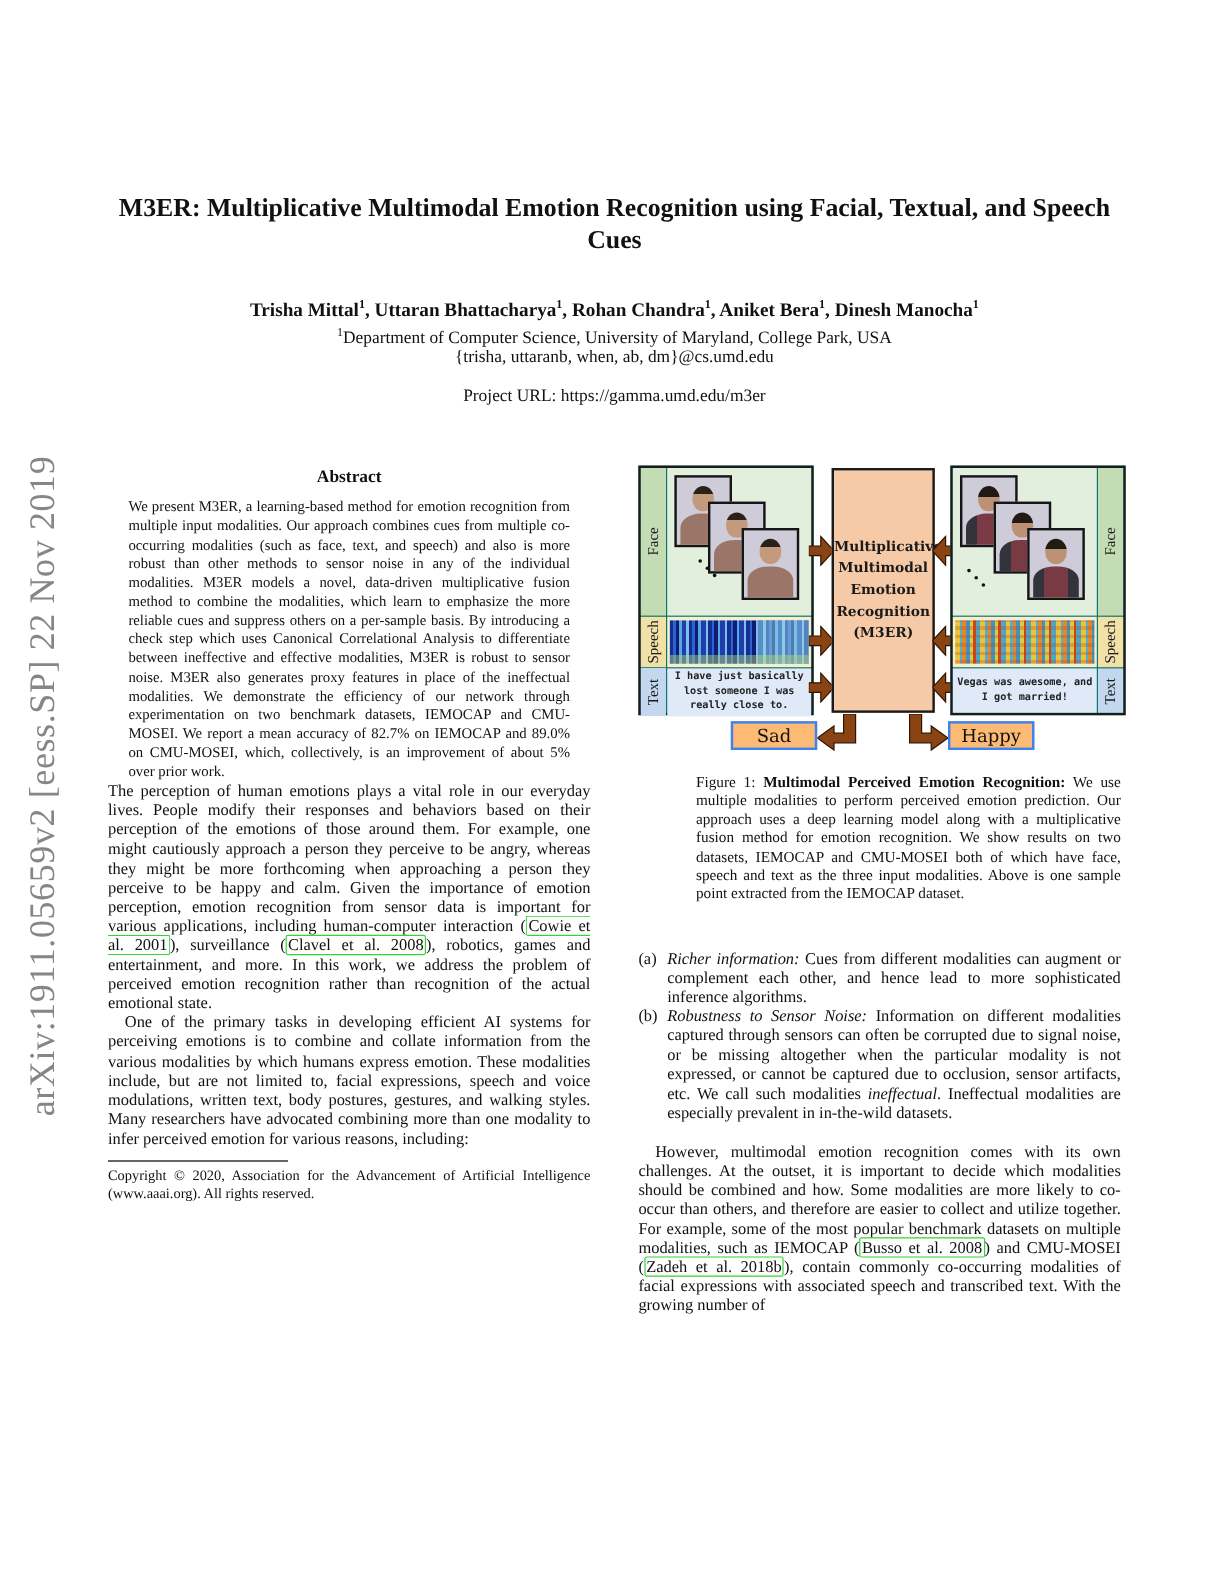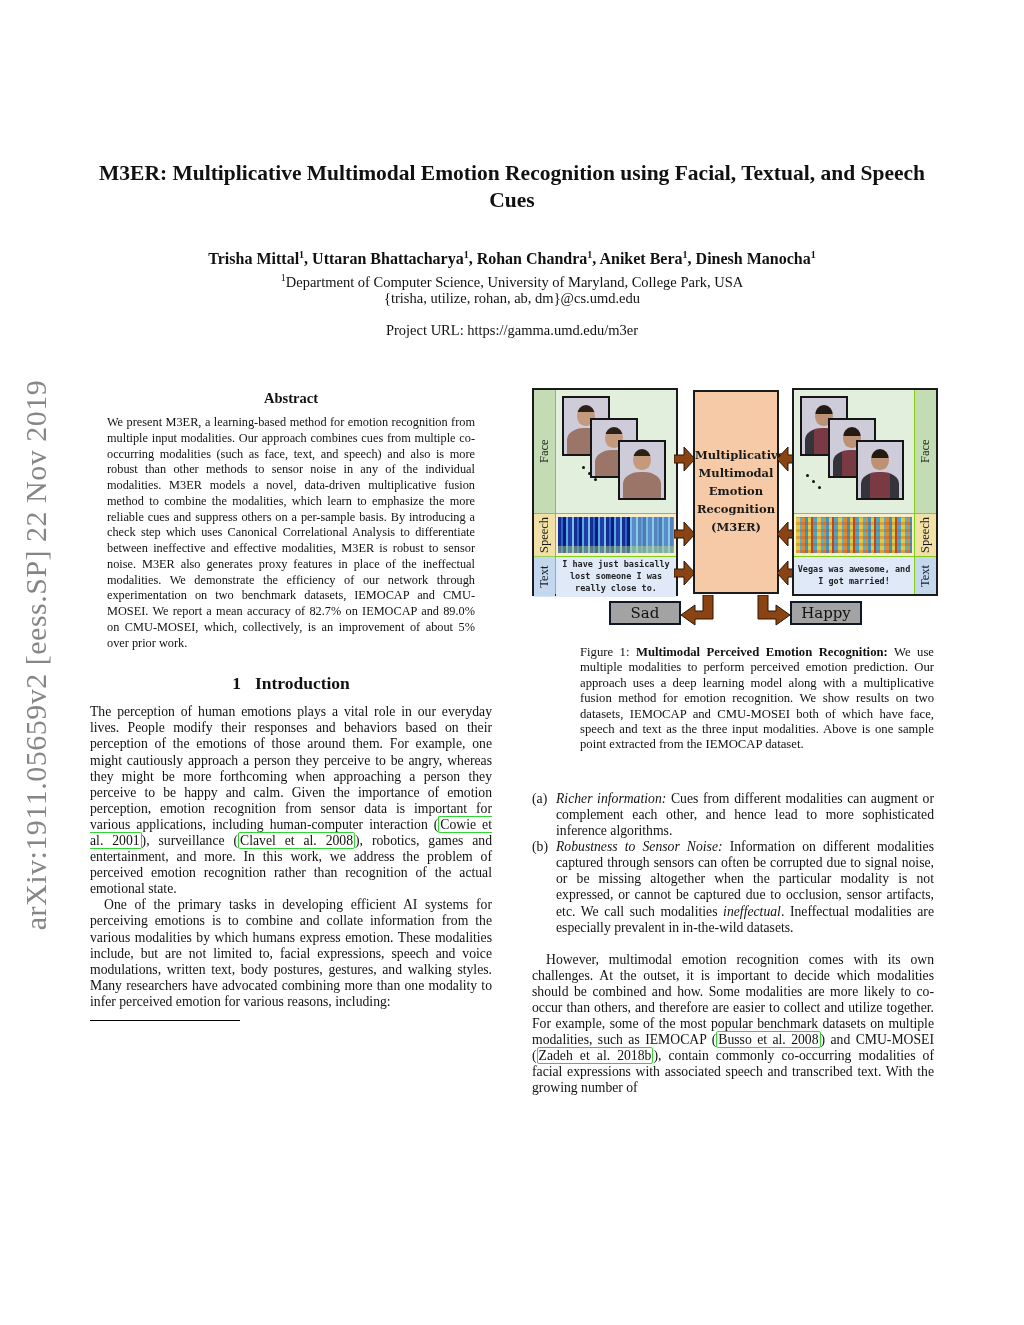--- a/index.html
+++ b/index.html
@@ -48,21 +48,21 @@
     border:1.5px solid #35d435; border-radius:2px; padding:0 1px;
   }
 
   .footnote-rule { width:150px; border-top:1.2px solid #000; margin-top:10px; margin-bottom:4px; }
   .footnote { font-size:12px; line-height:14.6px; text-align:justify; }
 
   
   .figure { position:relative; width:412px; height:247px; }
   .fig-panel {
     position:absolute; top:0; width:146px; height:208px;
-    border:2px solid #1b1b1b; background:#84cc16;
+    border:2px solid #1b1b1b; background:#0f766e;
     display:grid; grid-template-rows:123px 42px 1fr; gap:1px;
   }
   .fig-panel-left  { left:0;     grid-template-columns:21px 1fr; }
   .fig-panel-right { left:260px; grid-template-columns:1fr 21px; }
   .flabel {
     writing-mode:vertical-rl; transform:rotate(180deg);
     display:flex; align-items:center; justify-content:center;
     font-size:12.5px; color:#1a1a1a;
   }
   .lbl-face   { background:#c3dcb4; }
@@ -110,21 +110,21 @@
     background:#f6caa6; border:2px solid #1b1b1b;
     display:flex; flex-direction:column; justify-content:center; text-align:center;
     font-family:"DejaVu Serif", serif; font-weight:bold; font-size:11.5px; line-height:1.55; color:#1a1a1a;
   }
 
   .harrow { position:absolute; width:21px; height:26px; }
   .conn   { position:absolute; width:36px; height:33px; }
 
   .emotion {
     position:absolute; top:213px; width:72px; height:24px;
-    background:#a3a3a3; border:2px solid #0f172a;
+    background:#fdba74; border:2px solid #3b82f6;
     display:flex; align-items:center; justify-content:center;
     font-family:"DejaVu Serif", serif; font-size:15px; color:#111;
   }
   .emotion-sad   { left:77px; }
   .emotion-happy { left:258px; }
 
   .caption { margin-top:10px; font-size:12.7px; line-height:15.4px; text-align:justify;margin-left:48px; }
   .caption b { font-weight:bold; }
 
   .fig-list { margin-top:38px; font-size:13.7px; line-height:16.1px; }
@@ -139,35 +139,35 @@
 <div class="page">
 
   <div class="arxiv-banner">arXiv:1911.05659v2 [eess.SP] 22 Nov 2019</div>
 
   <div class="title">M3ER: Multiplicative Multimodal Emotion Recognition using Facial, Textual, and Speech Cues</div>
 
   <div class="authors"><span>Trisha Mittal</span><sup>1</sup><span>, </span><span>Uttaran Bhattacharya</span><sup>1</sup><span>, </span><span>Rohan Chandra</span><sup>1</sup><span>, </span><span>Aniket Bera</span><sup>1</sup><span>, </span><span>Dinesh Manocha</span><sup>1</sup></div>
 
   <div class="affiliation"><sup>1</sup><span>Department of Computer Science, University of Maryland, College Park, USA</span></div>
 
-  <div class="emails">{trisha, utilize, rohan, ab, dm}@cs.umd.edu</div>
+  <div class="emails">{trisha, uttaranb, when, ab, dm}@cs.umd.edu</div>
 
   <div class="projurl"><span>Project URL: </span><span>https://gamma.umd.edu/m3er</span></div>
 
   <div class="col-left">
     <div class="abstract-head">Abstract</div>
     <div class="abstract-body">We present M3ER, a learning-based method for emotion recognition from multiple input modalities. Our approach combines cues from multiple co-occurring modalities (such as face, text, and speech) and also is more robust than other methods to sensor noise in any of the individual modalities. M3ER models a novel, data-driven multiplicative fusion method to combine the modalities, which learn to emphasize the more reliable cues and suppress others on a per-sample basis. By introducing a check step which uses Canonical Correlational Analysis to differentiate between ineffective and effective modalities, M3ER is robust to sensor noise. M3ER also generates proxy features in place of the ineffectual modalities. We demonstrate the efficiency of our network through experimentation on two benchmark datasets, IEMOCAP and CMU-MOSEI. We report a mean accuracy of 82.7% on IEMOCAP and 89.0% on CMU-MOSEI, which, collectively, is an improvement of about 5% over prior work.</div>
 
-    <div class="section-head"><span class="secnum">1</span><span>Introduction</span></div>
 
     <div class="body-par"><span>The perception of human emotions plays a vital role in our everyday lives. People modify their responses and behaviors based on their perception of the emotions of those around them. For example, one might cautiously approach a person they perceive to be angry, whereas they might be more forthcoming when approaching a person they perceive to be happy and calm. Given the importance of emotion perception, emotion recognition from sensor data is important for various applications, including human-computer interaction (</span><span class="cite">Cowie et al. 2001</span><span>), surveillance (</span><span class="cite">Clavel et al. 2008</span><span>), robotics, games and entertainment, and more. In this work, we address the problem of perceived emotion recognition rather than recognition of the actual emotional state.</span></div>
 
     <div class="body-par indent">One of the primary tasks in developing efficient AI systems for perceiving emotions is to combine and collate information from the various modalities by which humans express emotion. These modalities include, but are not limited to, facial expressions, speech and voice modulations, written text, body postures, gestures, and walking styles. Many researchers have advocated combining more than one modality to infer perceived emotion for various reasons, including:</div>
 
     <div class="footnote-rule"></div>
+    <div class="footnote">Copyright © 2020, Association for the Advancement of Artificial Intelligence (www.aaai.org). All rights reserved.</div>
   </div>
 
   <div class="col-right">
 
     <div class="figure">
 
       <div class="fig-panel fig-panel-left">
         <div class="flabel lbl-face">
             <span>Face</span>
           </div>

